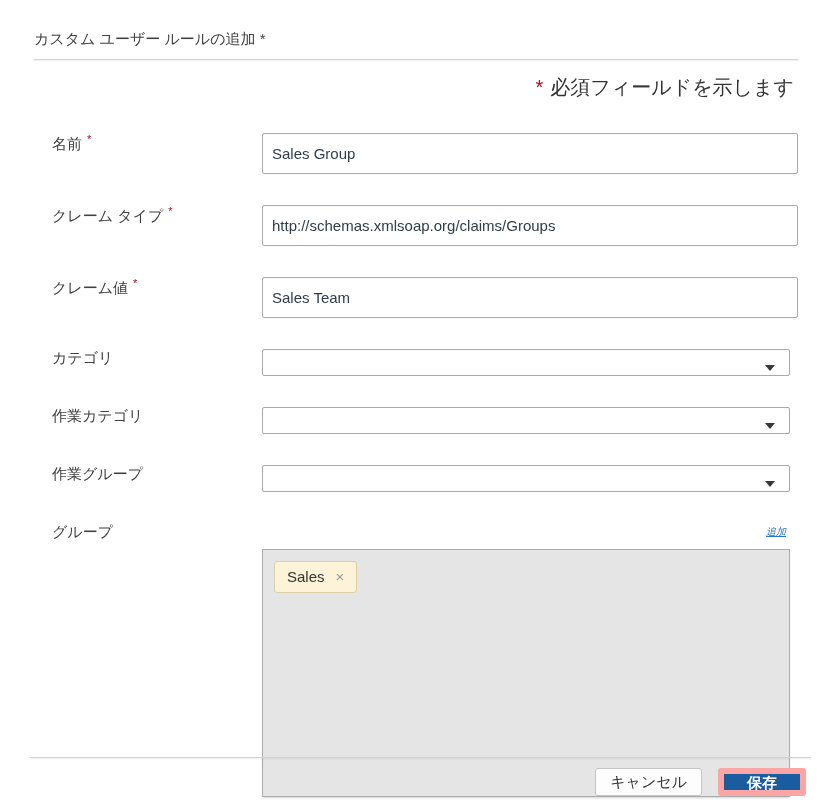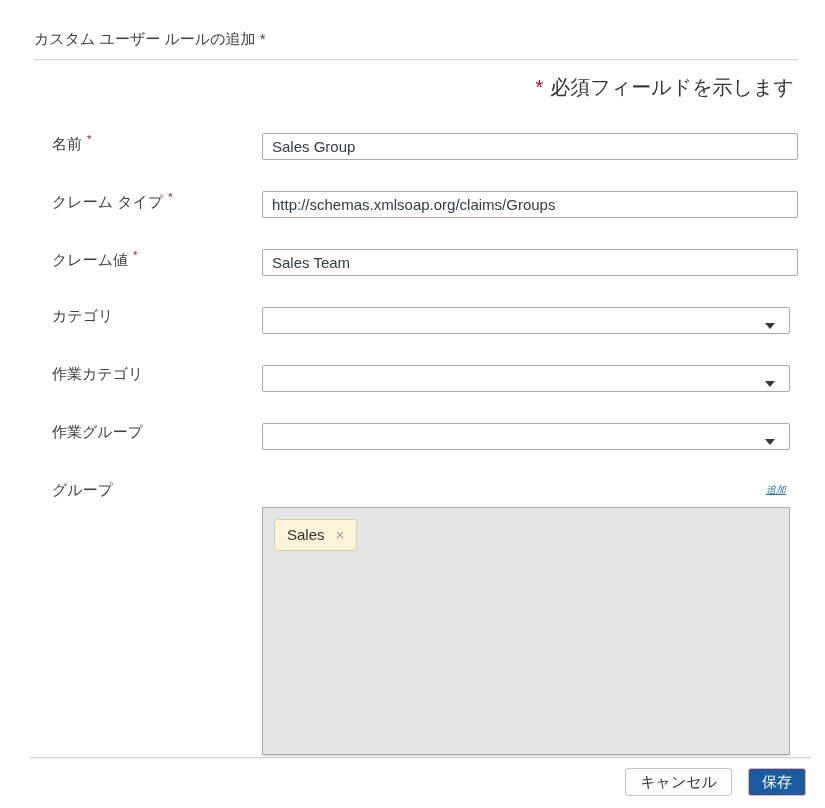--- a/index.html
+++ b/index.html
@@ -27,21 +27,21 @@
   .form-row { display:flex; margin-bottom:15px; }
   .form-row .label-cell {
     width:212px; flex:0 0 212px;
     padding-left:10px; padding-top:4px;
     font-size:15px; color:#404040;
   }
   .label-cell sup.req { color:#a50f1d; font-size:11px; margin-left:1px; }
   .control-cell { flex:1; min-width:0; }
 
   input.text-input {
-    width:100%; height:27px;
+    width:100%; height:41px;
     border:1px solid #a9a9a9; border-radius:2px;
     padding:0 9px; font-size:15px; color:#2e3d49;
     font-family:inherit; background:#fff; outline:none;
   }
 
   .select-box {
     position:relative; height:27px;
     border:1px solid #a9a9a9; border-radius:2px;
     background:#fff; cursor:pointer;
   }
@@ -81,22 +81,23 @@
   }
   .btn {
     height:28px; font-size:15px; font-family:inherit;
     border-radius:3px; cursor:pointer;
   }
   .btn-cancel {
     padding:0 14px; background:#fdfdfd; color:#333;
     border:1px solid #c5c5c5;
   }
   .btn-save {
-    padding:0 13px; background:#1a5ca0; color:#fff;
-    border:1px solid #fca5a5;
+    padding:0 23px; background:#1a5ca0; color:#fff;
+    border:6px solid #fca5a5;
+    font-weight:bold;
   }
 </style>
 </head>
 <body>
 
 <div class="page">
 
   <div class="title">カスタム ユーザー ルールの追加 *</div>
   <div class="divider"></div>
 

